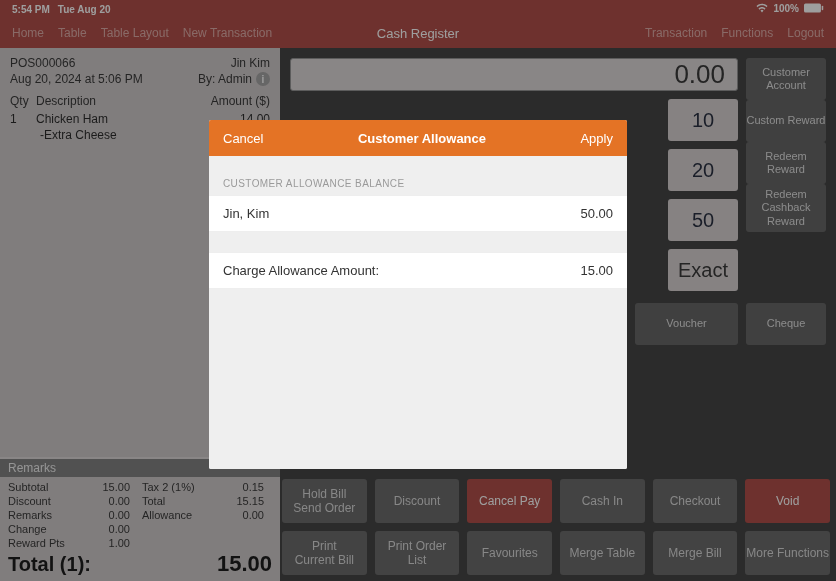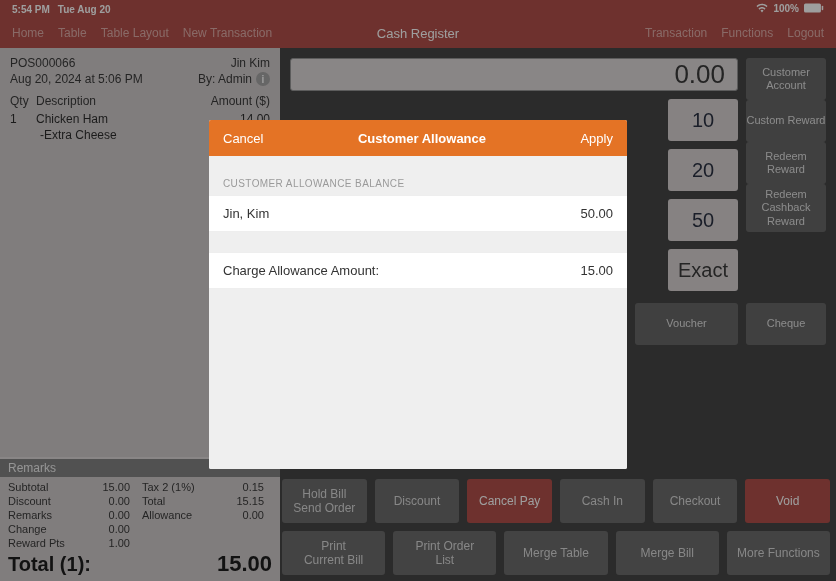--- a/index.html
+++ b/index.html
@@ -206,20 +206,21 @@
     <div class="bbtn red">Cancel Pay</div>
     <div class="bbtn">Cash In</div>
     <div class="bbtn">Checkout</div>
     <div class="bbtn red">Void</div>
   </div>
   <div class="brow">
     <div class="bbtn" style="white-space:pre-line;">Print
 Current Bill</div>
     <div class="bbtn" style="white-space:pre-line;">Print Order
 List</div>
+    <div class="bbtn">Favourites</div>
     <div class="bbtn">Merge Table</div>
     <div class="bbtn">Merge Bill</div>
     <div class="bbtn" style="white-space:pre-line;">More Functions</div>
   </div>
 </div>
 
 <div class="dim"></div>
 
 <div class="modal">
   <div class="modal-header">

